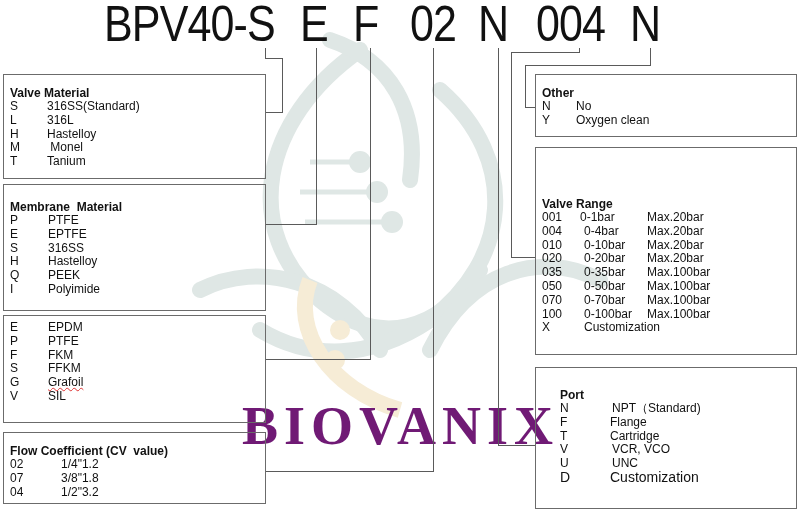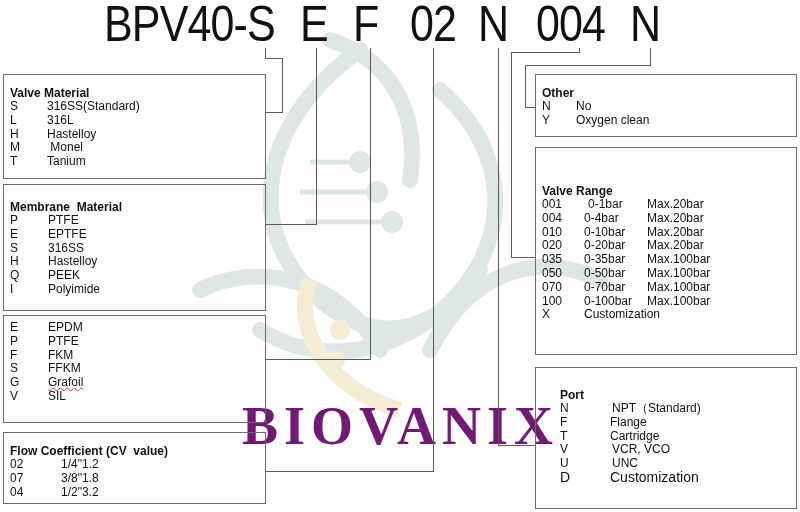--- a/index.html
+++ b/index.html
@@ -192,25 +192,25 @@
   <div class="row">
       <span>N</span>
       <span style="left:34px">No</span>
     </div>
   <div class="row">
       <span>Y</span>
       <span style="left:34px">Oxygen clean</span>
     </div>
 </div>
 
-<div class="box" style="left:535px; top:147px; width:262px; height:208px; padding:36px 0 0 6px;">
+<div class="box" style="left:535px; top:147px; width:262px; height:208px; padding:49px 0 0 6px;">
   <div class="title">Valve Range</div>
   <div class="row">
       <span>001</span>
-      <span style="left:46px">0-1bar</span>
+      <span style="left:38px">0-1bar</span>
       <span style="left:105px">Max.20bar</span>
     </div>
   <div class="row">
       <span>004</span>
       <span style="left:42px">0-4bar</span>
       <span style="left:105px">Max.20bar</span>
     </div>
   <div class="row">
       <span>010</span>
       <span style="left:42px">0-10bar</span>

